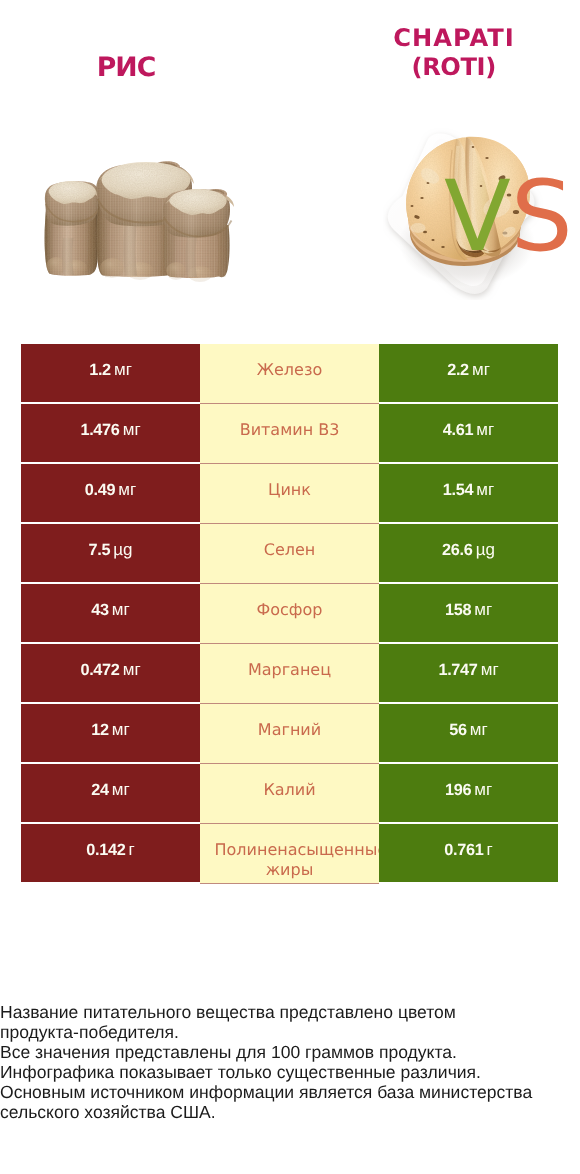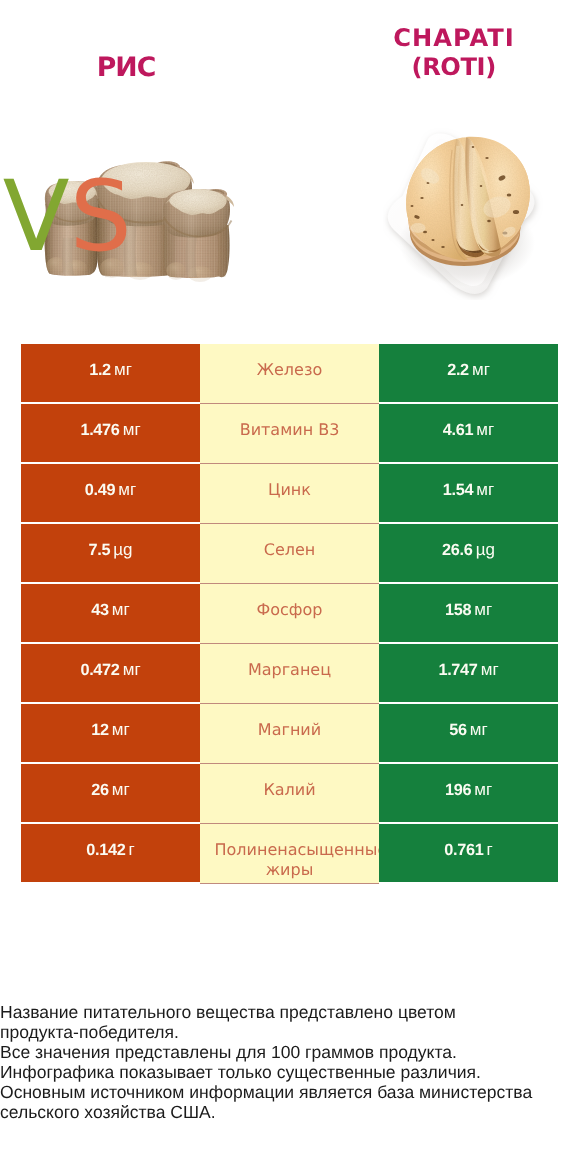--- a/index.html
+++ b/index.html
@@ -10,42 +10,42 @@
          opacity:0.999;}
 
   
   .title{position:absolute;color:#be185d;font-family:"DejaVu Sans",sans-serif;font-weight:700;text-align:center;}
   #title-left{left:25.6px;top:54.6px;width:200px;font-size:26.7px;line-height:26.7px;letter-spacing:-0.9px;text-indent:0.9px;}
   #title-right{left:353.5px;top:23.9px;width:200px;font-size:24.2px;line-height:29.6px;}
   #title-right .l1{letter-spacing:1px;text-indent:1px;}
   #title-right .l2{letter-spacing:-0.4px;text-indent:0.4px;}
 
   
-  #versus{position:absolute;left:2.8px;top:168.7px;width:570px;text-align:left;
+  #versus{position:absolute;left:2.8px;top:168.7px;width:570px;text-align:right;
           font-family:"DejaVu Sans",sans-serif;font-weight:400;font-size:97.7px;line-height:97.7px;
           letter-spacing:0;}
   #versus .v{color:#82a731;}
   #versus .s{color:#e06e4a;}
 
   
   .art{position:absolute;}
   #art-left{left:28px;top:155px;width:212px;height:130px;}
   #art-right{left:383px;top:128px;width:160px;height:172px;}
 
   
   #table{position:absolute;left:21px;top:344px;width:537px;}
   .row{position:relative;height:58px;margin-bottom:2px;}
   .c{position:absolute;top:0;height:58px;}
   .val{width:179px;color:#fbfbf2;font-family:"Liberation Sans",sans-serif;font-weight:700;
        font-size:16.3px;line-height:19px;padding-top:16.3px;box-sizing:border-box;
        text-align:center;}
   .val .num{font-weight:700;letter-spacing:-0.3px;}
   .val .unit{font-weight:400;font-size:17px;margin-left:3.1px;}
-  .val-l{left:0;background:#c2410c;}
-  .val-r{left:358px;background:#15803d;}
+  .val-l{left:0;background:#7f1d1d;}
+  .val-r{left:358px;background:#4d7c0f;}
   .nut{left:179px;width:179px;height:60px;background:#fef9c3;color:#c96a4d;
        font-family:"DejaVu Sans",sans-serif;font-weight:400;font-size:16px;
        line-height:19.5px;text-align:center;border-bottom:1.2px solid #c08a7d;
        box-sizing:border-box;overflow:hidden;padding-top:16.3px;}
   .nut>span{display:block;width:100%;}
   .row:last-child .nut{text-indent:14.5px;}
 
   
   #footer{position:absolute;left:0;top:1002px;width:580px;
           color:#1b1b1b;font-family:"Liberation Sans",sans-serif;font-weight:400;
@@ -458,21 +458,21 @@
         <div class="c val val-r"><span class="num">1.747</span><span class="unit">мг</span></div>
       </div>
     <div class="row">
         <div class="c val val-l"><span class="num">12</span><span class="unit">мг</span></div>
         <div class="c nut">
           <span>Магний</span>
         </div>
         <div class="c val val-r"><span class="num">56</span><span class="unit">мг</span></div>
       </div>
     <div class="row">
-        <div class="c val val-l"><span class="num">26</span><span class="unit">мг</span></div>
+        <div class="c val val-l"><span class="num">24</span><span class="unit">мг</span></div>
         <div class="c nut">
           <span>Калий</span>
         </div>
         <div class="c val val-r"><span class="num">196</span><span class="unit">мг</span></div>
       </div>
     <div class="row">
         <div class="c val val-l"><span class="num">0.142</span><span class="unit">г</span></div>
         <div class="c nut">
           <span>Полиненасыщенные жиры</span>
         </div>

